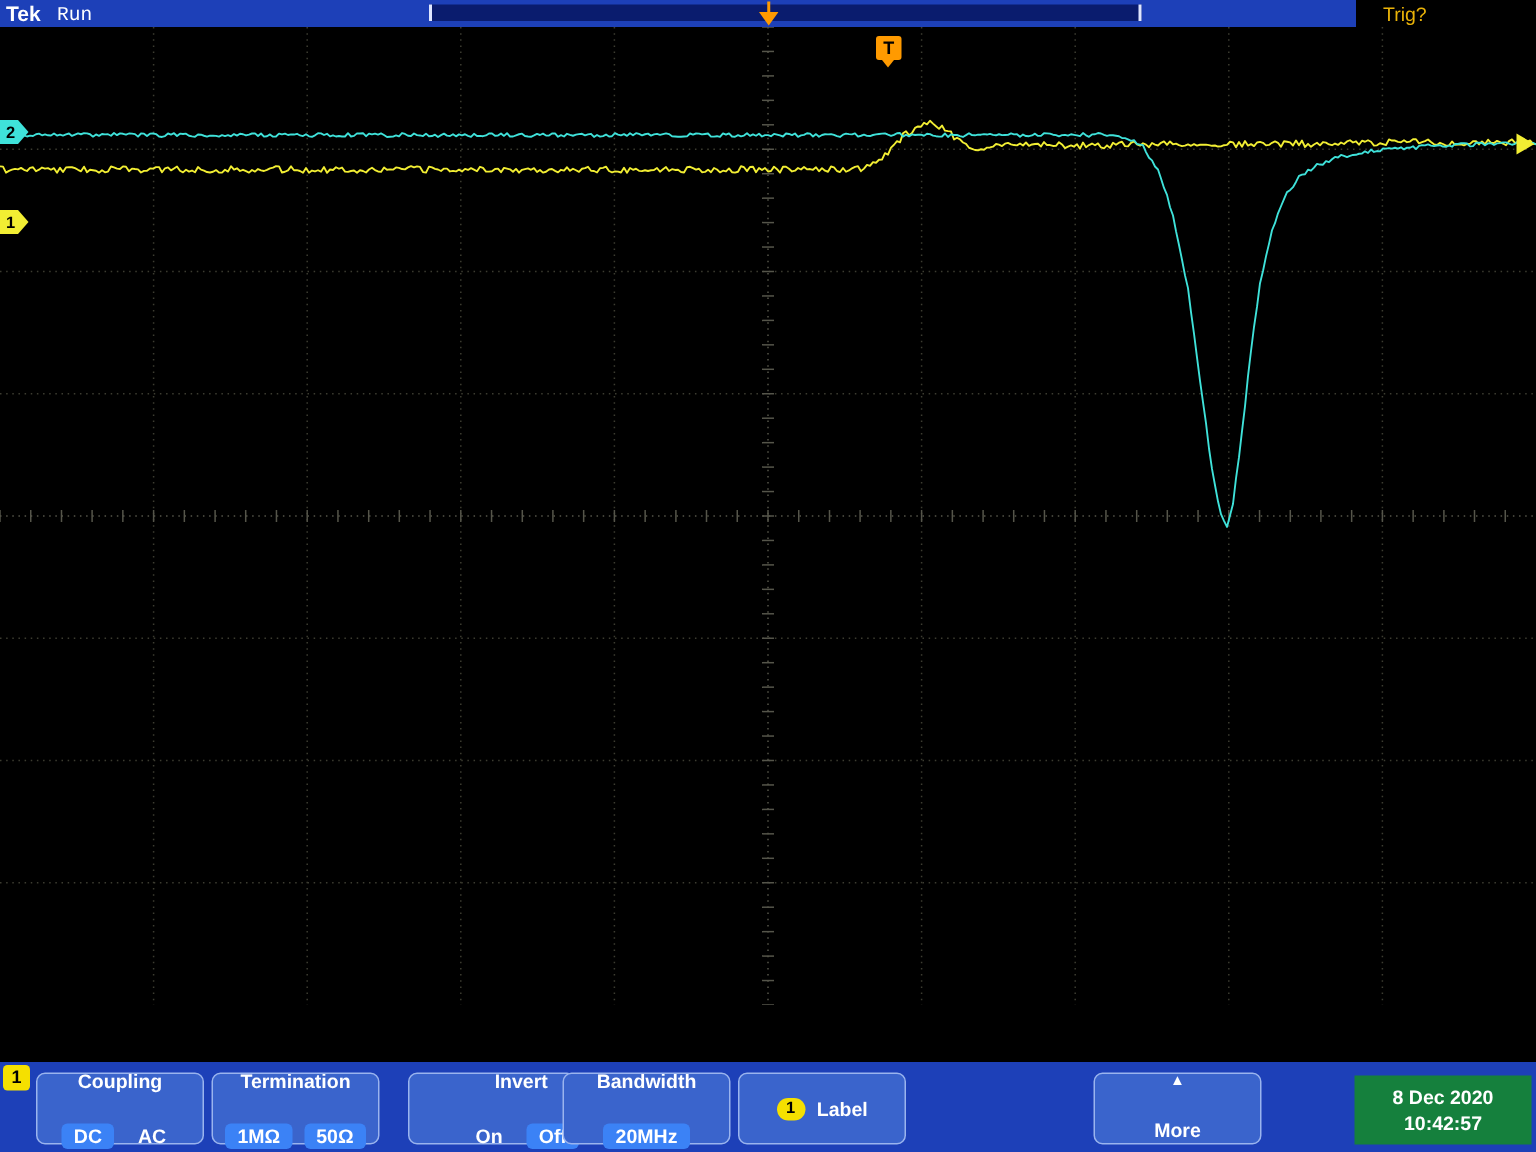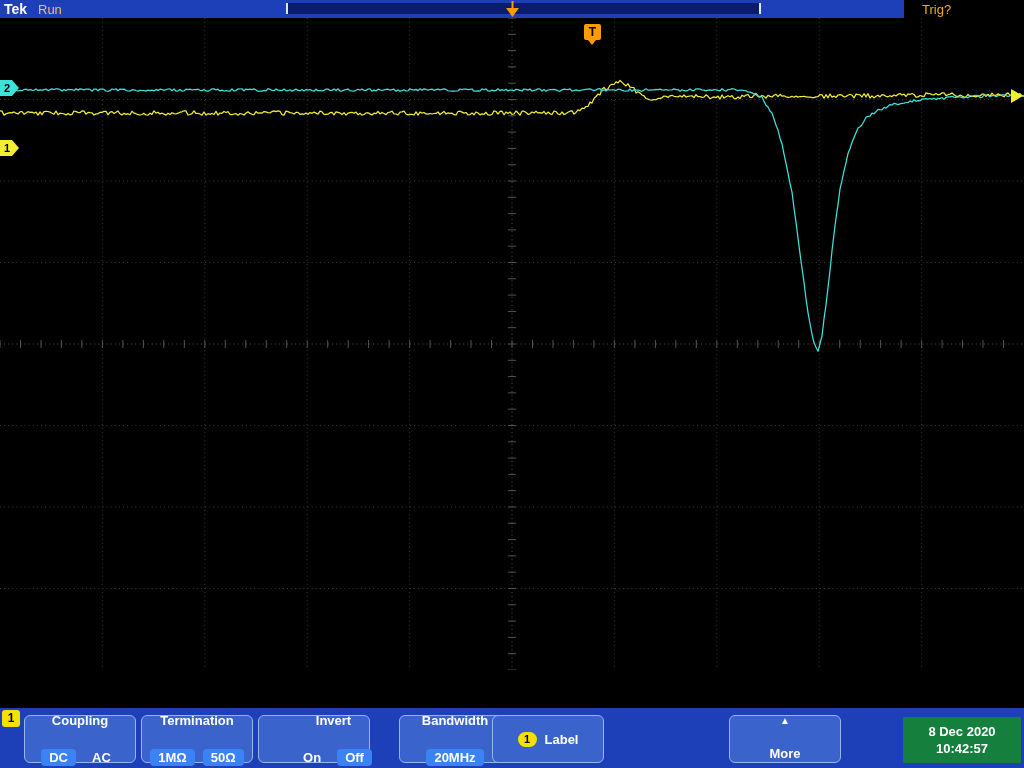--- a/index.html
+++ b/index.html
@@ -2,21 +2,21 @@
 <html><head>
 <meta charset="utf-8">
 <style>
   html,body{margin:0;padding:0;background:#222;}
   .screen{position:relative;width:1024px;height:768px;background:#000;overflow:hidden;
           font-family:"Liberation Sans",sans-serif;-webkit-font-smoothing:antialiased;}
 
   
   .topbar{position:absolute;top:0;left:0;width:904px;height:18px;background:#1d40b8;}
   .tek-logo{position:absolute;left:4px;top:1px;color:#fff;font-weight:bold;font-size:14px;letter-spacing:0px;}
-  .acq-status{position:absolute;left:38px;top:2px;color:#fdba74;font-size:13px;}
+  .acq-status{position:absolute;left:38px;top:2px;color:#ffffff;font-size:13px;font-family:Liberation Mono, monospace;}
   .trig-status{position:absolute;left:922px;top:2px;color:#eab308;font-size:13px;}
   .recordbar{position:absolute;left:286px;top:3px;width:471px;height:11px;background:#0a1c6e;
              border-left:2px solid #dfe6ff;border-right:2px solid #dfe6ff;}
   .trig-pos-arrow{position:absolute;left:506px;top:0px;width:13px;height:18px;z-index:3;}
 
   
   .display{position:absolute;top:18px;left:0;width:1024px;height:652px;background:#000;}
   .gridline{stroke:#3c3c31;stroke-width:1;stroke-dasharray:1 3.1;}
   .gridline.center{stroke:#55554a;}
   .gridtick{stroke:#55554a;stroke-width:1;}
@@ -35,22 +35,22 @@
   .menubar{position:absolute;top:708px;left:0;width:1024px;height:60px;background:#1d40b8;}
   .chsquare{position:absolute;left:2px;top:2px;width:18px;height:17px;background:#f5e000;border-radius:3px;
             color:#000;font-weight:bold;font-size:12px;line-height:17px;text-align:center;}
   .mbtn{position:absolute;top:7px;height:48px;width:112px;background:#3a64cc;border:1px solid #9ab4ee;
         border-radius:6px;box-sizing:border-box;color:#fff;display:flex;flex-direction:column;
         align-items:center;justify-content:center;gap:21px;cursor:pointer;}
   .mtitle{font-size:13px;font-weight:bold;}
   .mopts{display:flex;gap:8px;align-items:center;}
   .opt{font-size:13px;font-weight:bold;padding:1px 8px;border-radius:4px;}
   .opt.sel{background:#3b82f6;}
-  .b-coupling{left:24px;} .b-termination{left:141px;text-align:right;} .b-invert{left:258px;padding-left:39px;}
-  .b-bandwidth{left:375px;margin-left:24px;} .b-label{left:492px;flex-direction:row;gap:8px;} .b-more{left:729px;}
+  .b-coupling{left:24px;} .b-termination{left:141px;text-align:right;} .b-invert{left:272px;padding-left:39px;}
+  .b-bandwidth{left:375px;} .b-label{left:492px;flex-direction:row;gap:8px;} .b-more{left:729px;}
   .more-arrow{font-size:10px;line-height:8px;}
   .datetime{position:absolute;left:903px;top:9px;width:118px;height:46px;background:#15803d;color:#fff;
             font-weight:bold;font-size:13px;display:flex;flex-direction:column;align-items:center;
             justify-content:center;line-height:17px;}
 </style>
 </head>
 <body>
 
 <div class="screen">
 

